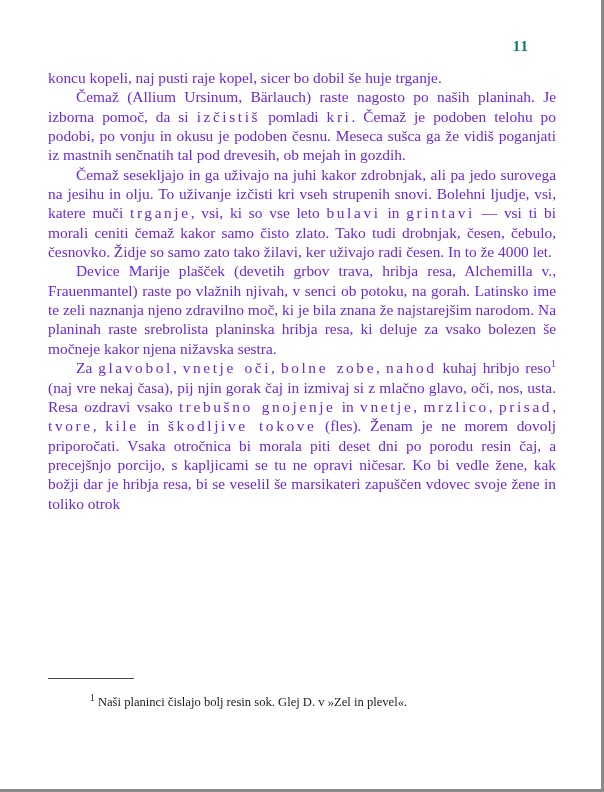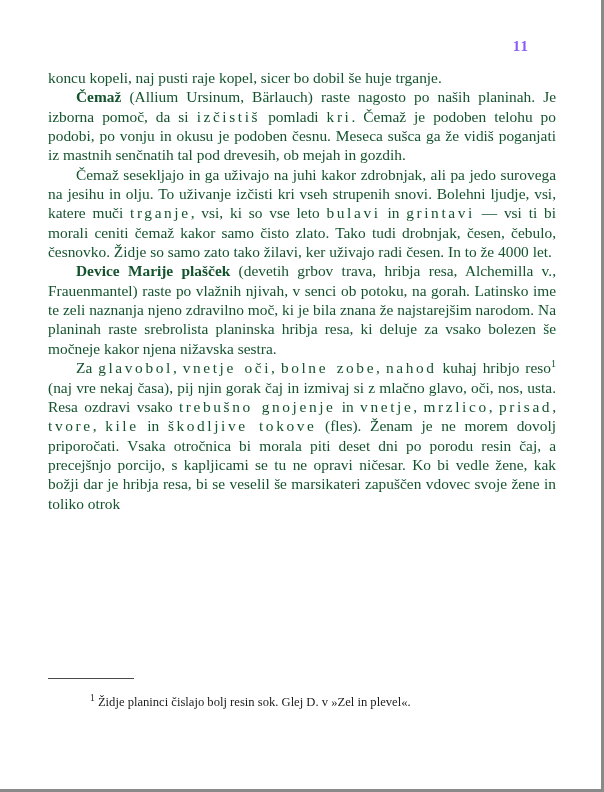--- a/index.html
+++ b/index.html
@@ -20,45 +20,45 @@
     font-family: "Liberation Serif", "DejaVu Serif", serif;
     color: #1a1a1a;
   }
   .page-number {
     position: absolute;
     top: 38px;
     right: 72px;
     font-size: 15px;
     font-weight: bold;
     letter-spacing: 1px;
-    color: #8b5cf6;
+    color: #0f766e;
   }
   .textblock {
     position: absolute;
     left: 48px;
     top: 68px;
     width: 508px;
   }
   p.para {
     margin: 0;
     font-size: 15.4px;
     line-height: 19.35px;
     text-align: justify;
     text-justify: inter-word;
-    color: #14532d;
+    color: #6d28d9;
     -webkit-font-smoothing: antialiased;
   }
   p.indent {
     text-indent: 28px;
   }
   .run {
     display: inline;
   }
   .b {
-    font-weight: bold;
+    font-weight: normal;
   }
   .sp {
     letter-spacing: 2.6px;
     margin-top: 36px;
   }
   .fn-marker {
     font-size: 10px;
     vertical-align: super;
     line-height: 0;
   }
@@ -98,16 +98,16 @@
       <p class="para indent"><span class="run b">Čemaž</span><span class="run"> (Allium Ursinum, Bärlauch) raste nagosto po naših planinah. Je izborna pomoč, da si </span><span class="run sp">izčistiš</span><span class="run"> pomladi </span><span class="run sp">kri</span><span class="run">. Čemaž je podoben telohu po podobi, po vonju in okusu je podoben česnu. Meseca sušca ga že vidiš poganjati iz mastnih senčnatih tal pod drevesih, ob mejah in gozdih.</span></p>
       <p class="para indent"><span class="run">Čemaž sesekljajo in ga uživajo na juhi kakor zdrobnjak, ali pa jedo surovega na jesihu in olju. To uživanje izčisti kri vseh strupenih snovi. Bolehni ljudje, vsi, katere muči </span><span class="run sp">trganje</span><span class="run">, vsi, ki so vse leto </span><span class="run sp">bulavi</span><span class="run"> in </span><span class="run sp">grintavi</span><span class="run"> — vsi ti bi morali ceniti čemaž kakor samo čisto zlato. Tako tudi drobnjak, česen, čebulo, česnovko. Židje so samo zato tako žilavi, ker uživajo radi česen. In to že 4000 let.</span></p>
       <p class="para indent"><span class="run b">Device Marije plašček</span><span class="run"> (devetih grbov trava, hribja resa, Alchemilla v., Frauenmantel) raste po vlažnih njivah, v senci ob potoku, na gorah. Latinsko ime te zeli naznanja njeno zdravilno moč, ki je bila znana že najstarejšim narodom. Na planinah raste srebrolista planinska hribja resa, ki deluje za vsako bolezen še močneje kakor njena nižavska sestra.</span></p>
       <p class="para indent"><span class="run">Za </span><span class="run sp">glavobol</span><span class="run">, </span><span class="run sp">vnetje oči</span><span class="run">, </span><span class="run sp">bolne zobe</span><span class="run">, </span><span class="run sp">nahod</span><span class="run"> kuhaj hribjo reso</span><span class="run fn-marker">1</span><span class="run"> (naj vre nekaj časa), pij njin gorak čaj in izmivaj si z mlačno glavo, oči, nos, usta. Resa ozdravi vsako </span><span class="run sp">trebušno gnojenje</span><span class="run"> in </span><span class="run sp">vnetje</span><span class="run">, </span><span class="run sp">mrzlico</span><span class="run">, </span><span class="run sp">prisad</span><span class="run">, </span><span class="run sp">tvore</span><span class="run">, </span><span class="run sp">kile</span><span class="run"> in </span><span class="run sp">škodljive tokove</span><span class="run"> (fles). Ženam je ne morem dovolj priporočati. Vsaka otročnica bi morala piti deset dni po porodu resin čaj, a precejšnjo porcijo, s kapljicami se tu ne opravi ničesar. Ko bi vedle žene, kak božji dar je hribja resa, bi se veselil še marsikateri zapuščen vdovec svoje žene in toliko otrok</span></p>
     </div>
 
   <div class="footnote-rule"></div>
 
   <div class="footnote">
     <span class="fn-num">1</span>
-    <span>Židje planinci čislajo bolj resin sok.  Glej D. v »Zel in plevel«.</span>
+    <span>Naši planinci čislajo bolj resin sok.  Glej D. v »Zel in plevel«.</span>
   </div>
 
 </div>
 
 </body></html>

